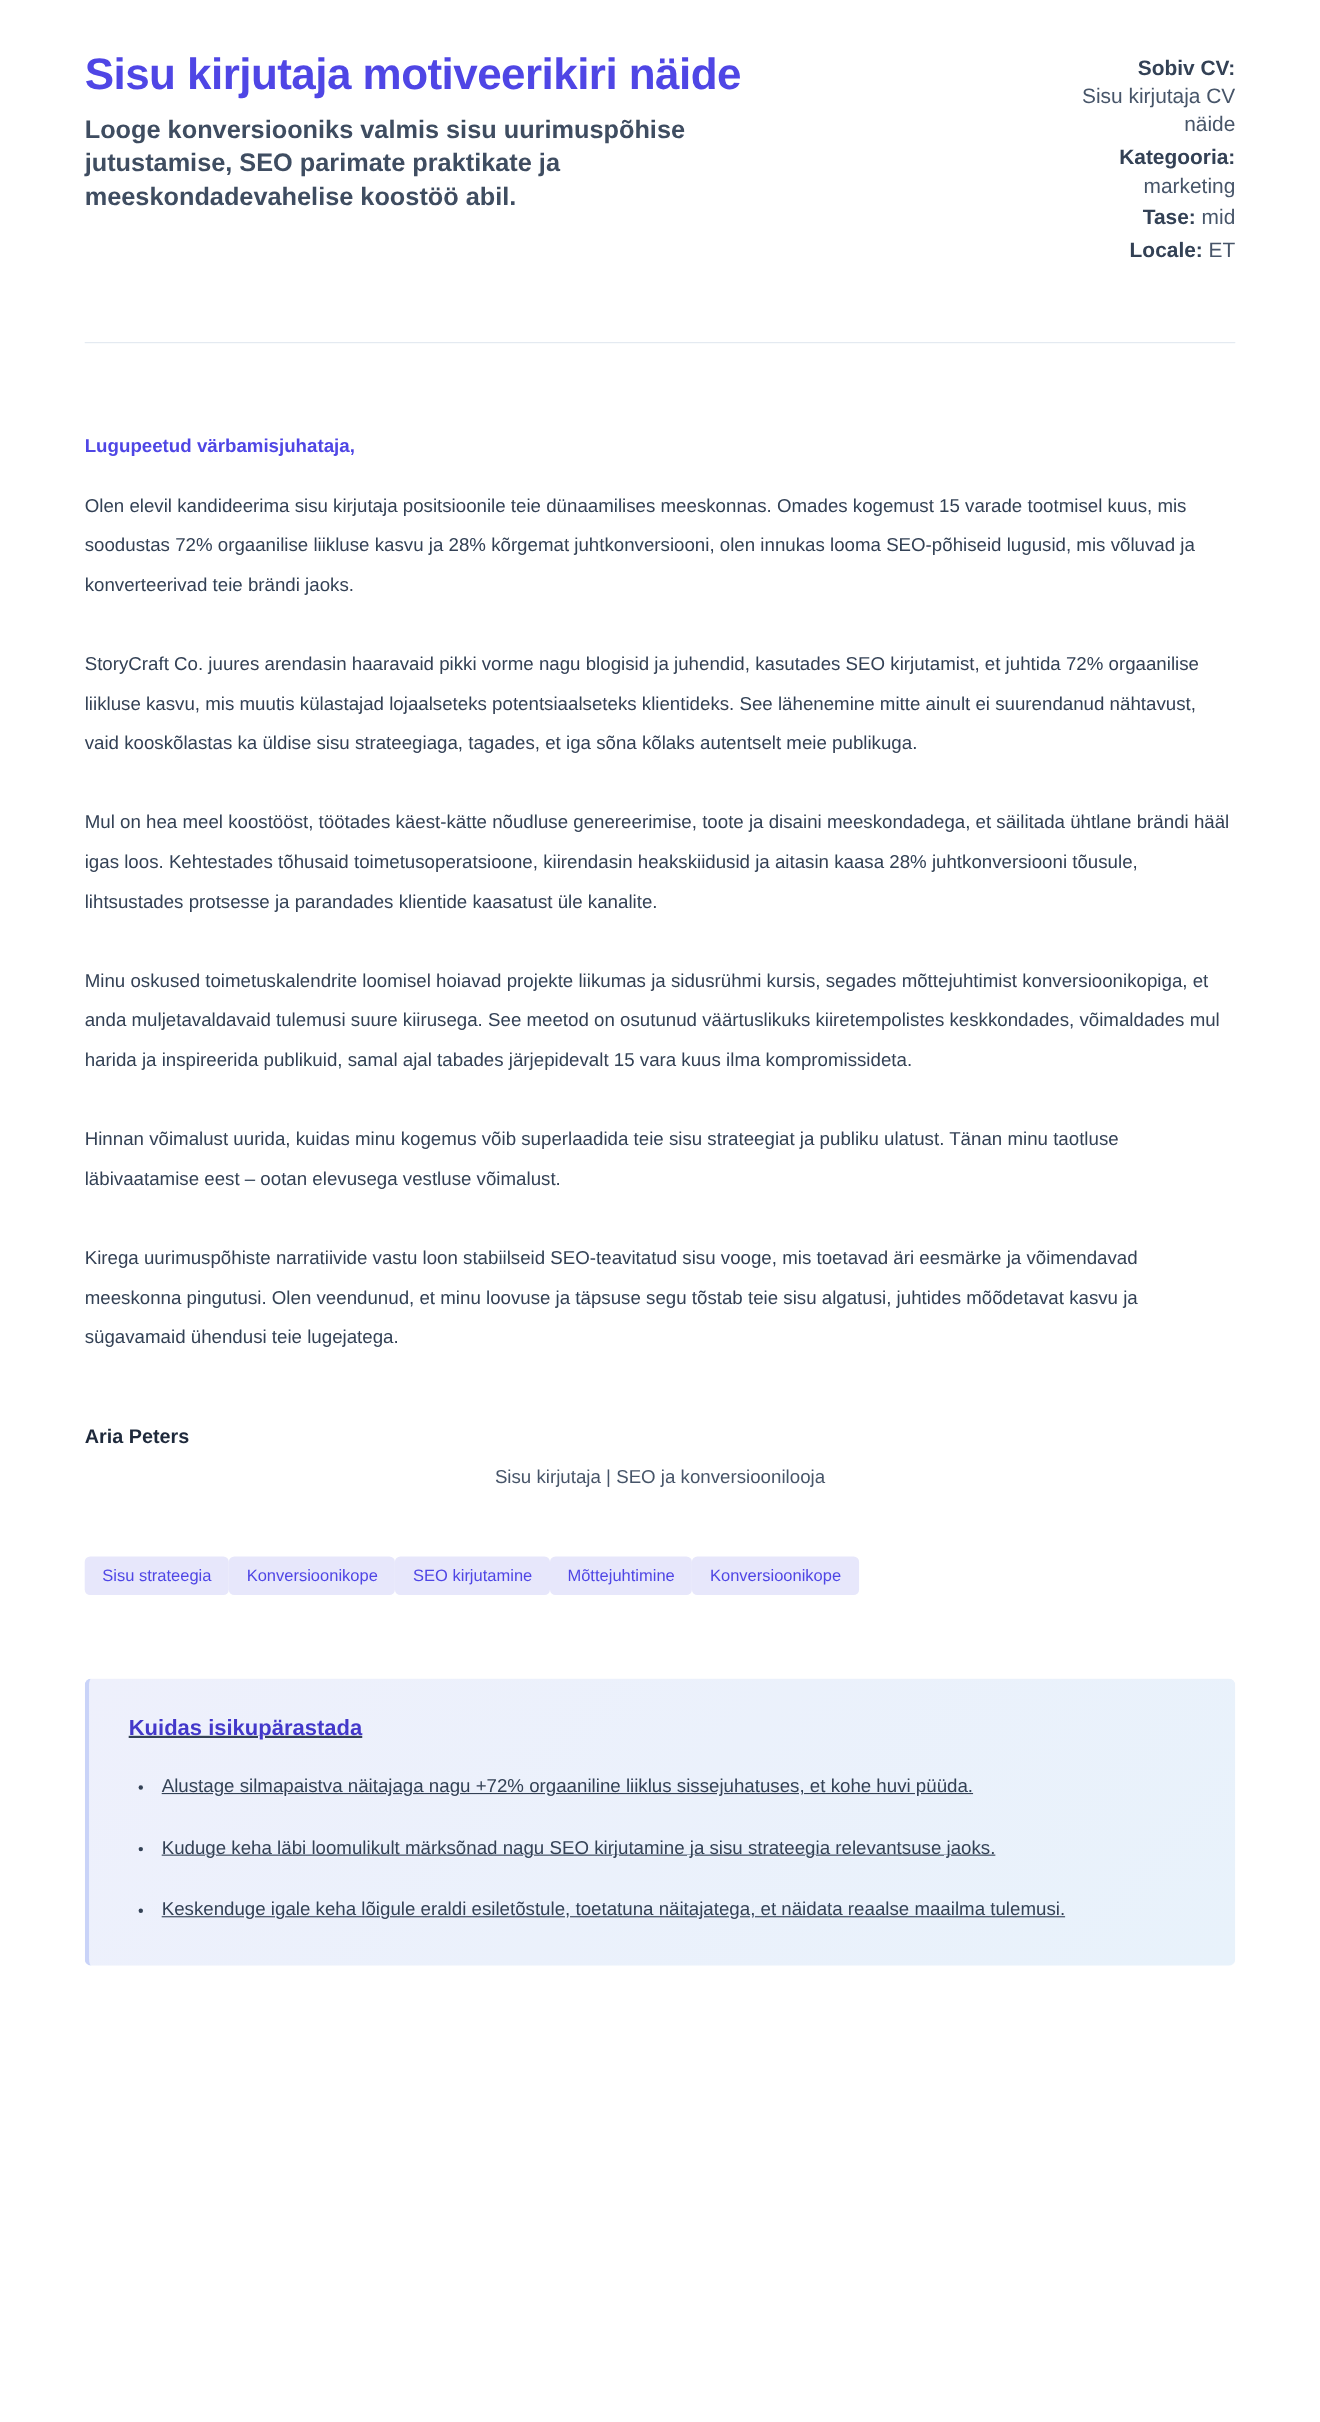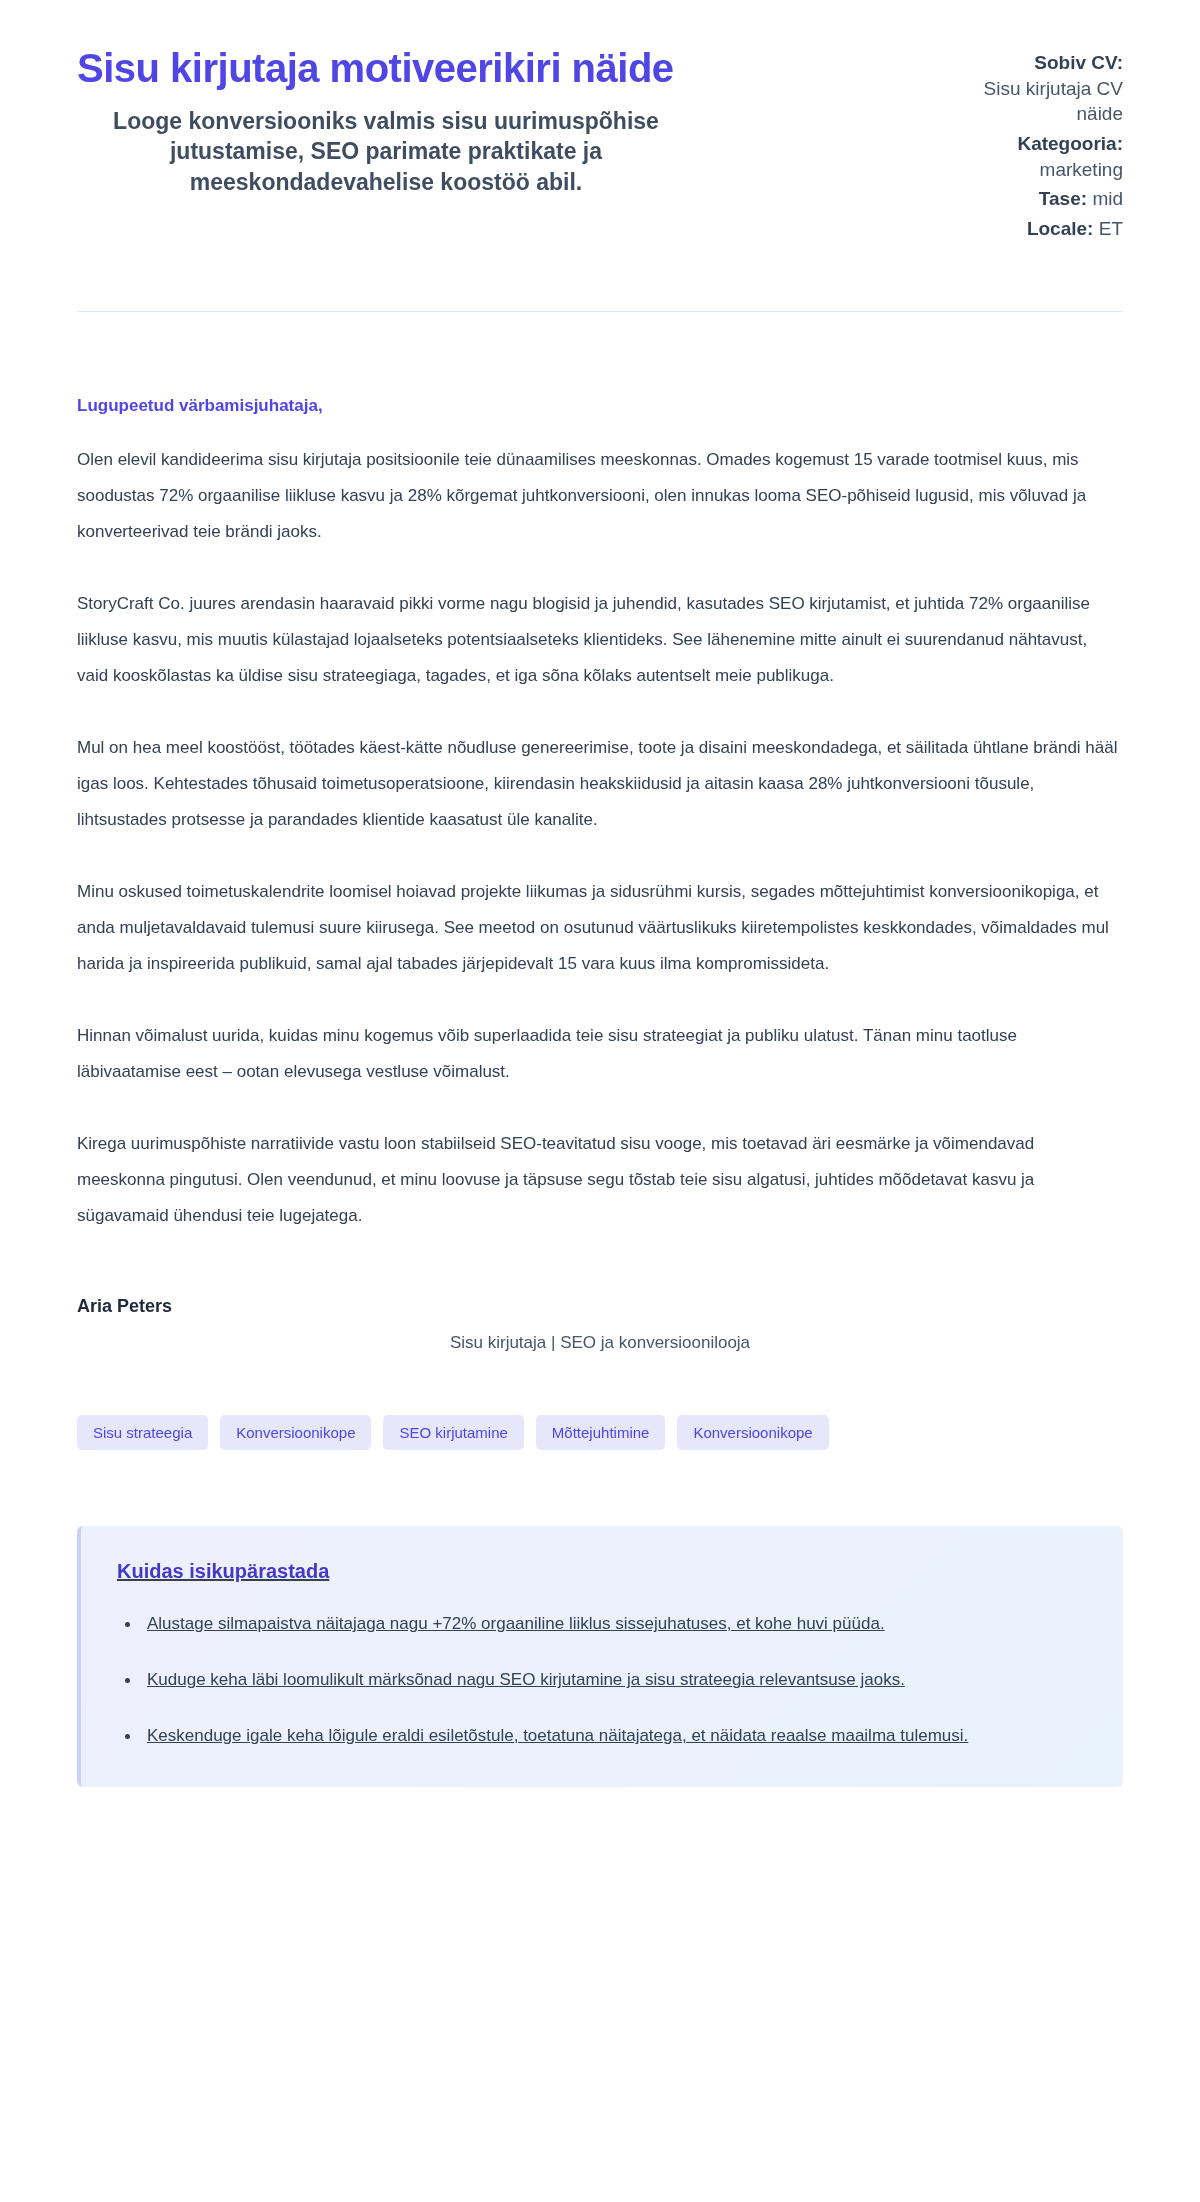--- a/index.html
+++ b/index.html
@@ -19,27 +19,26 @@
   .header { display: flex; justify-content: space-between; align-items: flex-start; }
   .title {
     margin: 0 0 12px 0;
     font-size: 40px;
     line-height: 1.1;
     font-weight: 700;
     color: #4f46e5;
     letter-spacing: -0.5px;
   }
   .subtitle {
-    margin: 16px;
+    margin: 0;
     max-width: 586px;
     font-size: 23px;
     line-height: 1.32;
     font-weight: 700;
     color: #3f4d61;
-    text-align: center;
   }
   .meta {
     width: 175px;
     flex: 0 0 auto;
     text-align: right;
     font-size: 19px;
     line-height: 1.35;
     color: #475569;
     padding-top: 4px;
   }
@@ -77,21 +76,20 @@
     font-size: 17px;
     color: #475569;
     text-align: center;
   }
 
   
   .tags {
     margin-top: 62px;
     display: flex;
     flex-wrap: wrap;
-    gap: 12px;
   }
   .tag {
     display: inline-block;
     background: #e7e7fb;
     color: #4f46e5;
     font-size: 15px;
     padding: 9px 16px;
     border-radius: 5px;
     cursor: pointer;
     white-space: nowrap;

